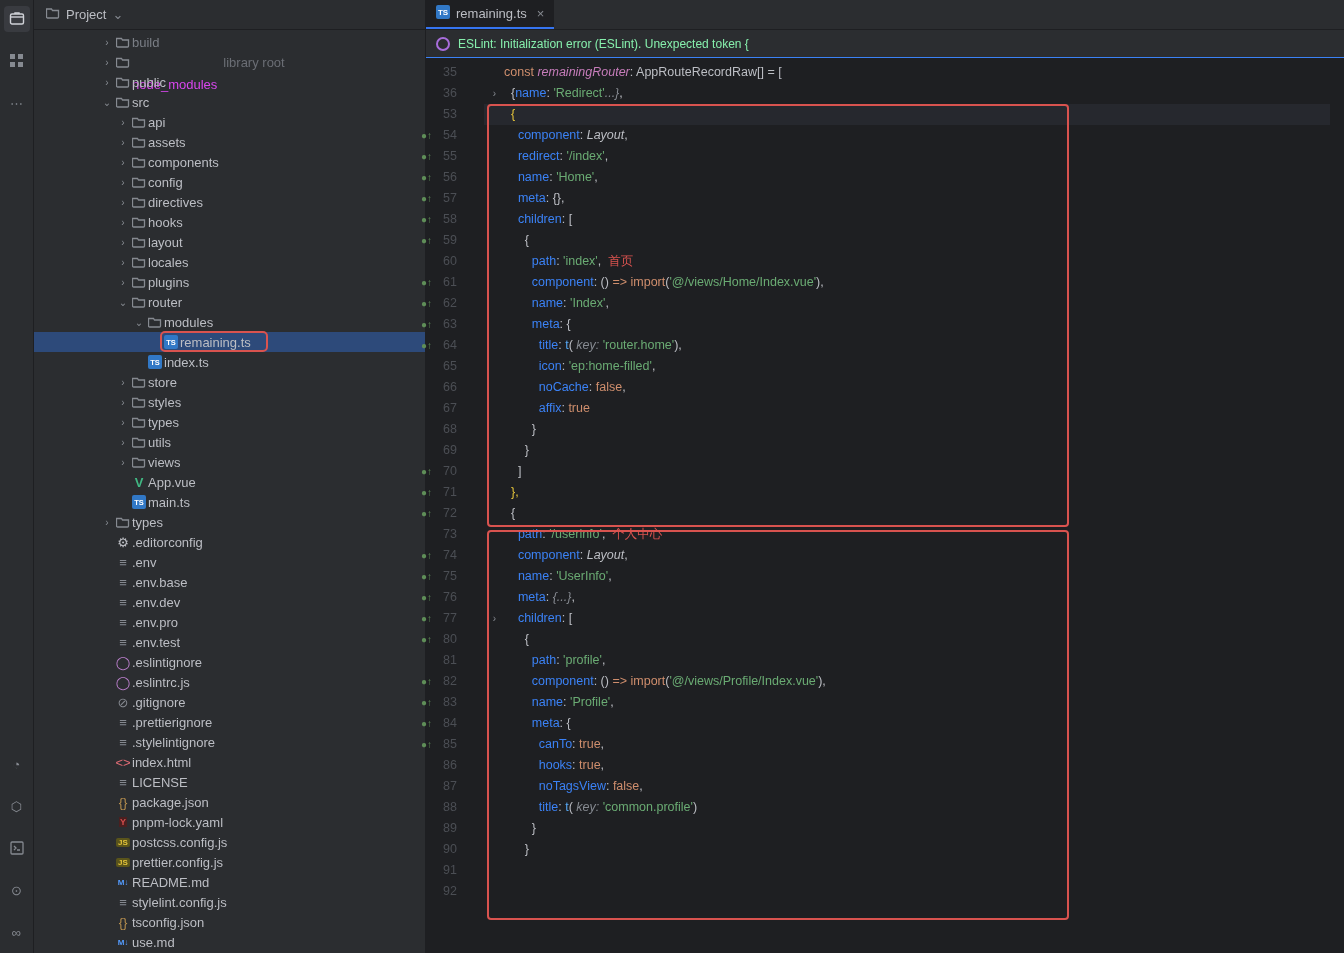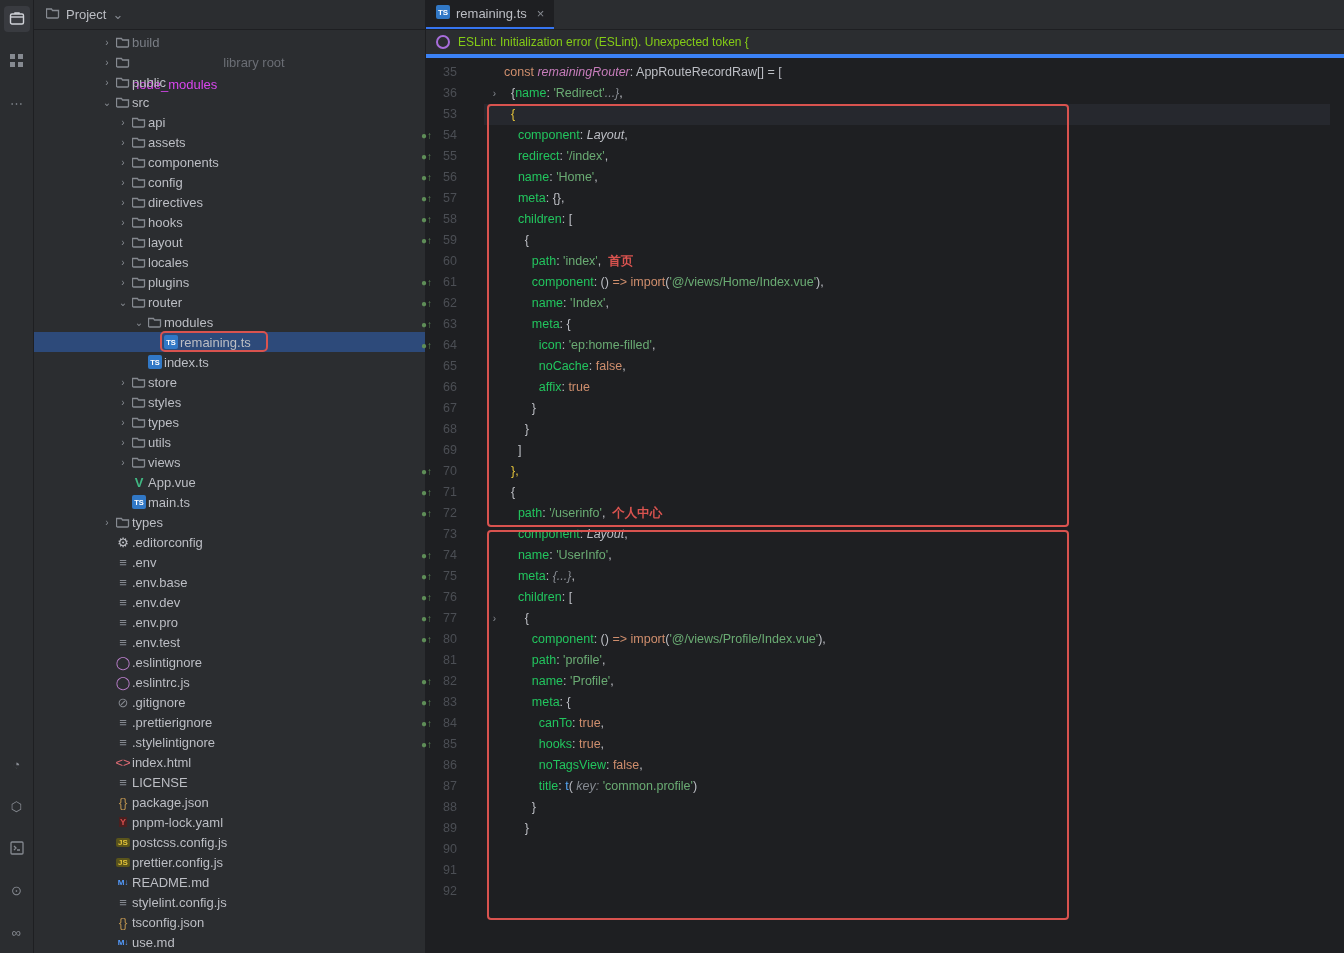--- a/index.html
+++ b/index.html
@@ -23,42 +23,42 @@
 .tree-label.dim { color: #7a7e85; }
 .tree-label.olive { color: #d946ef; margin-top: 44px; }
 .tree-hint { color: #6b6e75; margin-left: 6px; }
 .icon-js { color: #e2c23a; background:#5a541b; font-size:8px; font-weight:bold; padding:0 2px; border-radius:2px;}
 .icon-md { color: #549cff; font-size:8px; font-weight:bold;}
 .icon-yaml { color: #d34c4c; font-size:9px; font-weight:bold; background:#4a1f1f; padding:0 1px;}
 .editor-area { flex: 1; display: flex; flex-direction: column; background: #1e1f22; }
 .tabs { height: 30px; display: flex; align-items: stretch; background: #2b2d30; border-bottom: 1px solid #1e1f22; }
 .tab { display: flex; align-items: center; padding: 0 10px; gap: 6px; background: #1e1f22; border-bottom: 2px solid #3574f0; font-size: 13px; }
 .tab .tab-close { color: #868a91; margin-left: 4px; cursor: pointer; }
-.lint-bar { height: 28px; background: #2b2d30; border-bottom: 4px solid #3b82f6; display: flex; align-items: center; padding-left: 10px; gap: 8px; font-size: 12px; color: #84cc16; }
+.lint-bar { height: 28px; background: #2b2d30; border-bottom: 1px solid #3b82f6; display: flex; align-items: center; padding-left: 10px; gap: 8px; font-size: 12px; color: #86efac; }
 .lint-bar .lint-icon { width: 14px; height: 14px; border: 2px solid #a86ddb; border-radius: 50%; display:inline-block; }
 .editor-body { flex: 1; display: flex; position: relative; }
 .gutter { width: 58px; background: #1e1f22; text-align: right; color: #4b4e54; font-family: "JetBrains Mono", Consolas, monospace; font-size: 12.5px; padding-top: 4px; }
 .gutter-line { height: 21px; line-height: 21px; padding-right: 10px; position: relative; text-align: center; }
 .gutter-mark { position: absolute; right: 52px; color: #5f8e58; font-size: 10px; }
 .gutter-arrow { position:absolute; right: -12px; color:#868a91; font-size:10px;}
 .code { flex: 1; font-family: "JetBrains Mono", Consolas, monospace; font-size: 12.5px; padding-top: 4px; position: relative; }
 .code-line { height: 21px; line-height: 21px; white-space: pre; padding-left: 20px; }
 .code-line.active { background: #26282e; }
 .tok-kw { color: #cf8e6d; }
 .tok-var { color: #c77dbb; font-style: italic; }
 .tok-type { color: #bcbec4; }
-.tok-prop { color: #22c55e; }
+.tok-prop { color: #3b82f6; }
 .tok-str { color: #6aab73; }
 .tok-fn { color: #56a8f5; }
 .tok-bool { color: #cf8e6d; }
 .tok-punc { color: #bcbec4; }
 .tok-dim { color: #868a91; font-style: italic; }
 .tok-import { color: #cf8e6d; }
 .tok-layout { color: #bcbec4; font-style: italic; }
-.annotation { color: #d9534f; font-weight: 700; }
+.annotation { color: #d9534f; font-weight: 400; }
 .red-box { position: absolute; border: 2px solid #d9534f; pointer-events: none; z-index: 10; }
 .red-box.box1 { left: 3px; top: 46px; width: 582px; height: 423px; border-radius: 4px; }
 .red-box.box2 { left: 3px; top: 472px; width: 582px; height: 390px; border-radius: 4px; }
 .sel-box { position: absolute; border: 2px solid #d9534f; pointer-events: none; border-radius: 5px; }
 .scrollbar-track { width: 14px; background: #1e1f22; }
 </style>
 </head>
 <body>
 
 <div class="app">
@@ -592,36 +592,37 @@
           <div class="code-line">    <span class="tok-prop">component</span><span class="tok-punc">: </span><span class="tok-layout">Layout</span><span class="tok-punc">,</span></div>
           <div class="code-line">    <span class="tok-prop">redirect</span><span class="tok-punc">: </span><span class="tok-str">'/index'</span><span class="tok-punc">,</span></div>
           <div class="code-line">    <span class="tok-prop">name</span><span class="tok-punc">: </span><span class="tok-str">'Home'</span><span class="tok-punc">,</span></div>
           <div class="code-line">    <span class="tok-prop">meta</span><span class="tok-punc">: {},</span></div>
           <div class="code-line">    <span class="tok-prop">children</span><span class="tok-punc">: [</span></div>
           <div class="code-line">      <span class="tok-punc">{</span></div>
           <div class="code-line">        <span class="tok-prop">path</span><span class="tok-punc">: </span><span class="tok-str">'index'</span><span class="tok-punc">,</span>  <span class="annotation">首页</span></div>
           <div class="code-line">        <span class="tok-prop">component</span><span class="tok-punc">: () </span><span class="tok-kw">=&gt;</span> <span class="tok-import">import</span><span class="tok-punc">(</span><span class="tok-str">'@/views/Home/Index.vue'</span><span class="tok-punc">),</span></div>
           <div class="code-line">        <span class="tok-prop">name</span><span class="tok-punc">: </span><span class="tok-str">'Index'</span><span class="tok-punc">,</span></div>
           <div class="code-line">        <span class="tok-prop">meta</span><span class="tok-punc">: {</span></div>
+          <div class="code-line">          <span class="tok-prop">title</span><span class="tok-punc">: </span><span class="tok-fn">t</span><span class="tok-punc">( </span><span class="tok-dim">key: </span><span class="tok-str">'router.home'</span><span class="tok-punc">),</span></div>
           <div class="code-line">          <span class="tok-prop">icon</span><span class="tok-punc">: </span><span class="tok-str">'ep:home-filled'</span><span class="tok-punc">,</span></div>
           <div class="code-line">          <span class="tok-prop">noCache</span><span class="tok-punc">: </span><span class="tok-bool">false</span><span class="tok-punc">,</span></div>
           <div class="code-line">          <span class="tok-prop">affix</span><span class="tok-punc">: </span><span class="tok-bool">true</span></div>
           <div class="code-line">        <span class="tok-punc">}</span></div>
           <div class="code-line">      <span class="tok-punc">}</span></div>
           <div class="code-line">    <span class="tok-punc">]</span></div>
           <div class="code-line">  <span class="tok-punc" style="color:#e2c23a">},</span></div>
           <div class="code-line">  <span class="tok-punc">{</span></div>
           <div class="code-line">    <span class="tok-prop">path</span><span class="tok-punc">: </span><span class="tok-str">'/userinfo'</span><span class="tok-punc">,</span>  <span class="annotation">个人中心</span></div>
           <div class="code-line">    <span class="tok-prop">component</span><span class="tok-punc">: </span><span class="tok-layout">Layout</span><span class="tok-punc">,</span></div>
           <div class="code-line">    <span class="tok-prop">name</span><span class="tok-punc">: </span><span class="tok-str">'UserInfo'</span><span class="tok-punc">,</span></div>
           <div class="code-line">    <span class="tok-prop">meta</span><span class="tok-punc">: </span><span class="tok-dim">{...}</span><span class="tok-punc">,</span></div>
           <div class="code-line">    <span class="tok-prop">children</span><span class="tok-punc">: [</span></div>
           <div class="code-line">      <span class="tok-punc">{</span></div>
+          <div class="code-line">        <span class="tok-prop">path</span><span class="tok-punc">: </span><span class="tok-str">'profile'</span><span class="tok-punc">,</span></div>
           <div class="code-line">        <span class="tok-prop">component</span><span class="tok-punc">: () </span><span class="tok-kw">=&gt;</span> <span class="tok-import">import</span><span class="tok-punc">(</span><span class="tok-str">'@/views/Profile/Index.vue'</span><span class="tok-punc">),</span></div>
-          <div class="code-line">        <span class="tok-prop">path</span><span class="tok-punc">: </span><span class="tok-str">'profile'</span><span class="tok-punc">,</span></div>
           <div class="code-line">        <span class="tok-prop">name</span><span class="tok-punc">: </span><span class="tok-str">'Profile'</span><span class="tok-punc">,</span></div>
           <div class="code-line">        <span class="tok-prop">meta</span><span class="tok-punc">: {</span></div>
           <div class="code-line">          <span class="tok-prop">canTo</span><span class="tok-punc">: </span><span class="tok-bool">true</span><span class="tok-punc">,</span></div>
           <div class="code-line">          <span class="tok-prop">hooks</span><span class="tok-punc">: </span><span class="tok-bool">true</span><span class="tok-punc">,</span></div>
           <div class="code-line">          <span class="tok-prop">noTagsView</span><span class="tok-punc">: </span><span class="tok-bool">false</span><span class="tok-punc">,</span></div>
           <div class="code-line">          <span class="tok-prop">title</span><span class="tok-punc">: </span><span class="tok-fn">t</span><span class="tok-punc">( </span><span class="tok-dim">key: </span><span class="tok-str">'common.profile'</span><span class="tok-punc">)</span></div>
           <div class="code-line">        <span class="tok-punc">}</span></div>
           <div class="code-line">      <span class="tok-punc">}</span></div>
         </div>
       <div class="scrollbar-track"></div>

